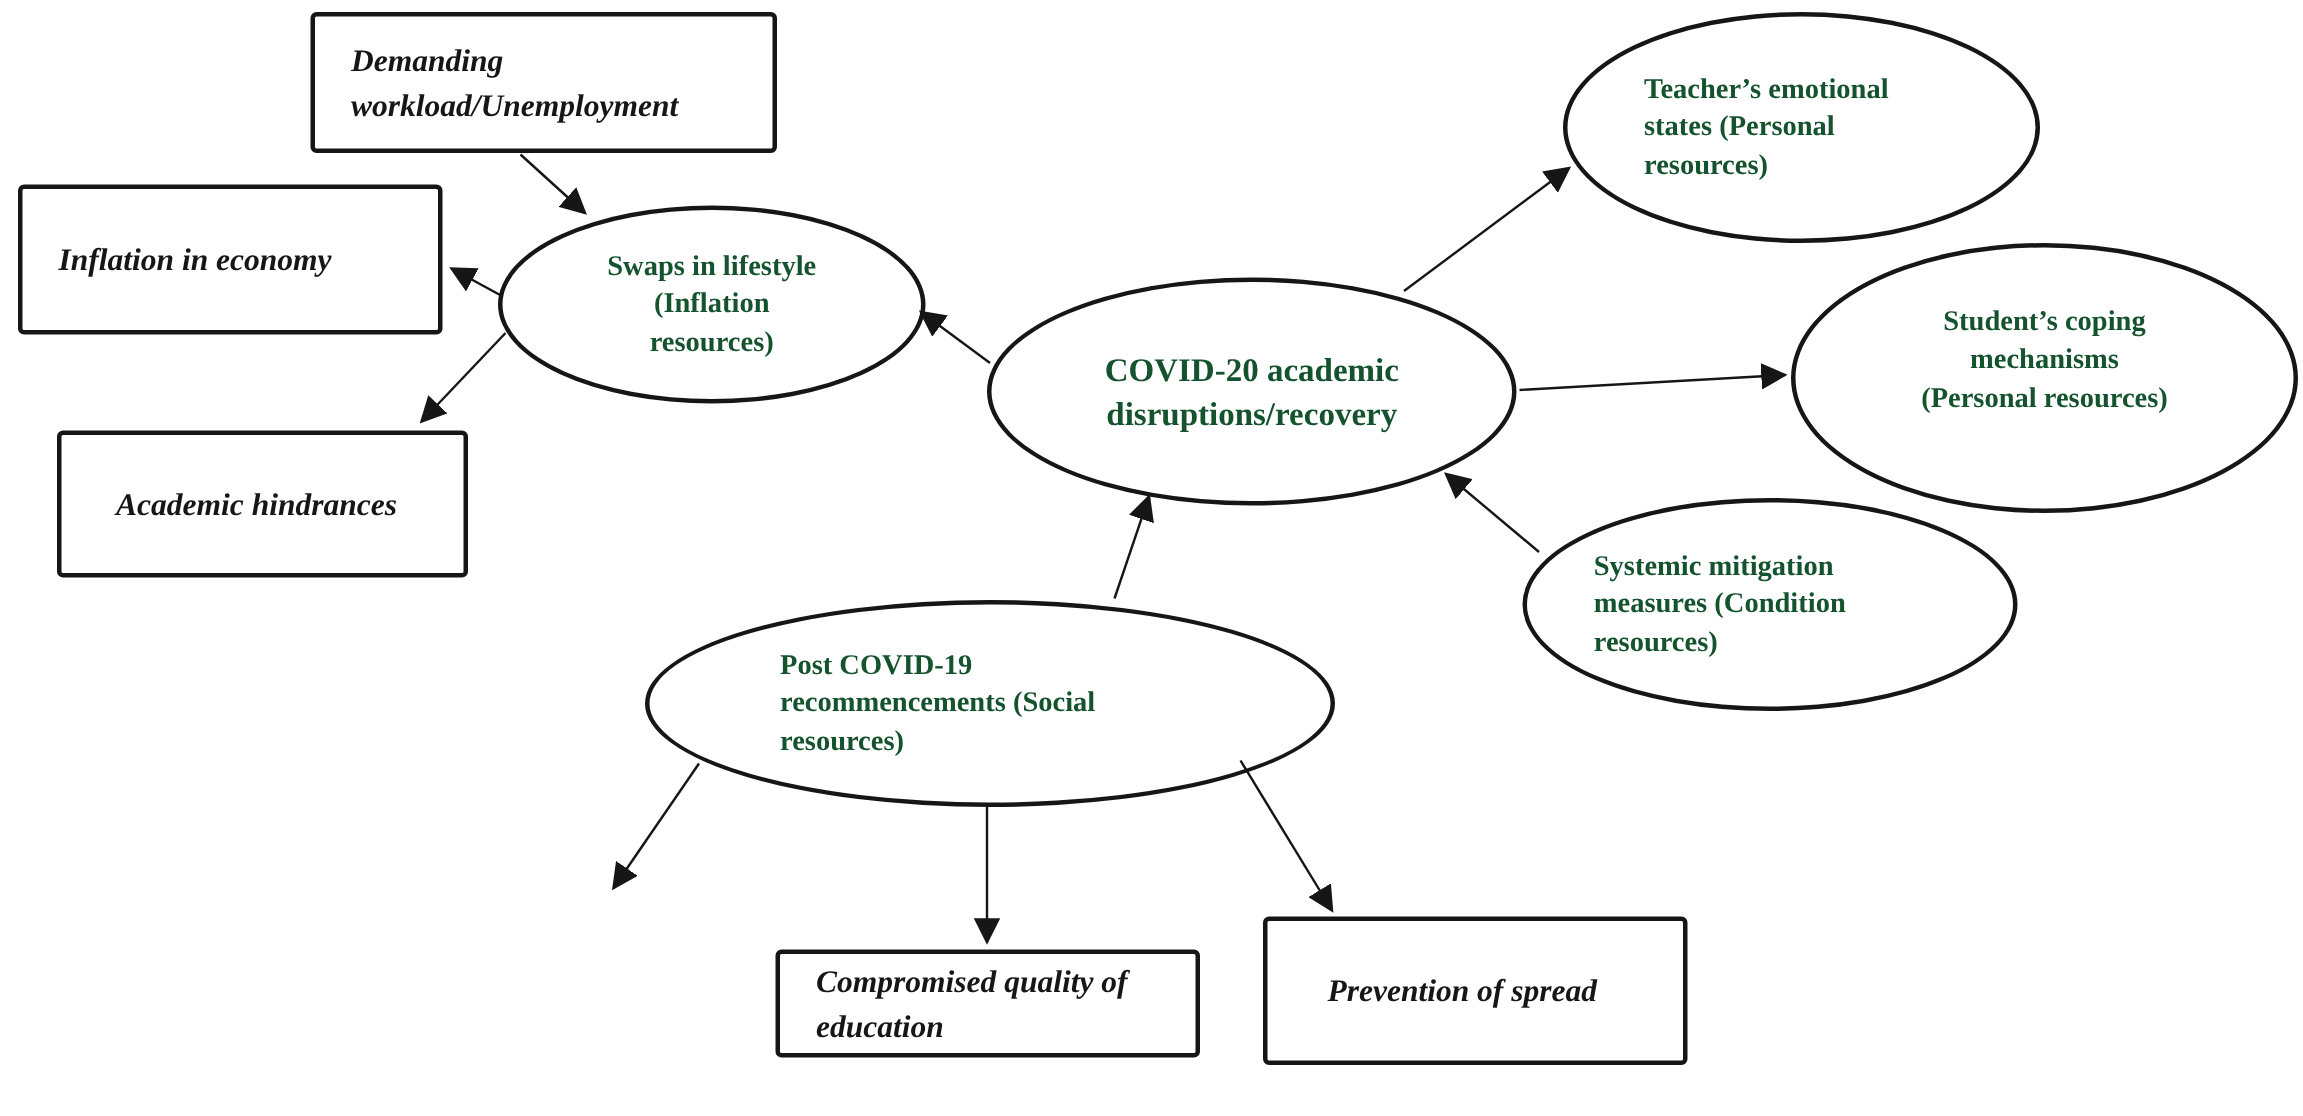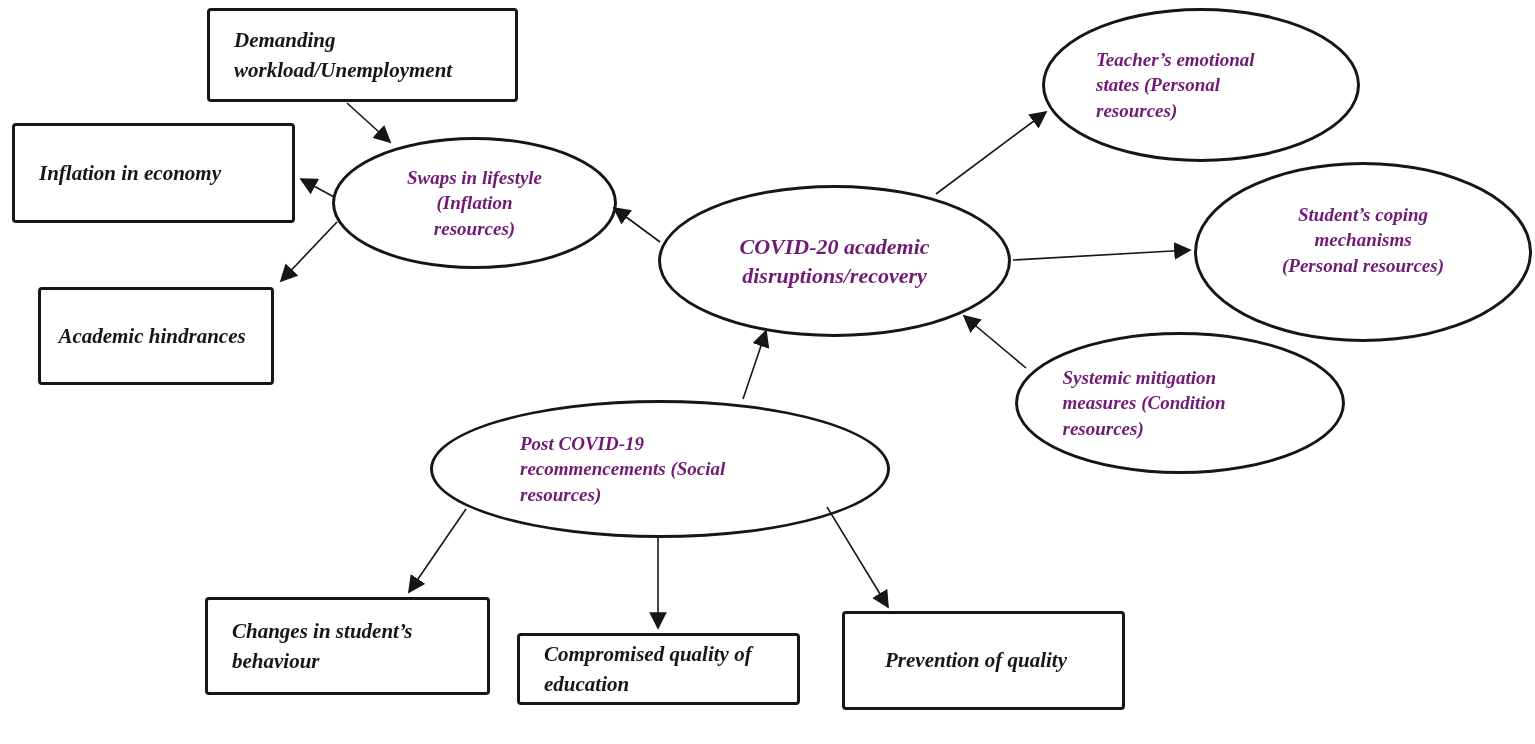--- a/index.html
+++ b/index.html
@@ -37,32 +37,31 @@
     line-height: 1.45;
     color: #161616;
     white-space: pre-line;
     padding-left: 24px;
     padding-right: 8px;
   }
   .ell-label {
     font-weight: bold;
     font-size: 19px;
     line-height: 1.32;
-    color: #701a75;
+    color: #14532d;
     white-space: pre-line;
     text-align: center;
-    font-style: italic;
   }
   .ell-label.left {
     text-align: left;
   }
   
   #n-demanding   { left: 207px; top: 8px;   width: 311px; height: 94px;  }
   #n-inflation   { left: 12px;  top: 123px; width: 283px; height: 100px; }
-  #n-academic    { left: 38px;  top: 287px; width: 236px; height: 98px;  justify-content: center; align-items: center; }
+  #n-academic    { left: 38px;  top: 287px; width: 274px; height: 98px;  justify-content: center; align-items: center; }
   #n-academic .rbox-label { padding-left: 0; }
   #n-changes     { left: 205px; top: 597px; width: 285px; height: 98px;  }
   #n-compromised { left: 517px; top: 633px; width: 283px; height: 72px; }
   #n-prevention  { left: 842px; top: 611px; width: 283px; height: 99px;  padding-left: 16px; }
   
   #n-swaps     { left: 332px;  top: 137px; width: 285px; height: 132px; }
   #n-covid     { left: 658px;  top: 185px; width: 353px; height: 152px; }
   #n-covid .ell-label { font-size: 22px; }
   #n-teacher   { left: 1042px; top: 8px;   width: 318px; height: 154px; }
   #n-teacher .ell-label  { width: 210px; }
@@ -93,32 +92,28 @@
   </div>
 
   <div class="node rbox" id="n-inflation">
     <div class="rbox-label">Inflation in economy</div>
   </div>
 
   <div class="node rbox" id="n-academic">
     <div class="rbox-label">Academic hindrances</div>
   </div>
 
-  <div class="node rbox" id="n-changes">
-    <div class="rbox-label">Changes in student’s
-behaviour</div>
-  </div>
 
   <div class="node rbox" id="n-compromised">
     <div class="rbox-label">Compromised quality of
 education</div>
   </div>
 
   <div class="node rbox" id="n-prevention">
-    <div class="rbox-label">Prevention of quality</div>
+    <div class="rbox-label">Prevention of spread</div>
   </div>
 
   <div class="node ell" id="n-swaps">
     <div class="ell-label">Swaps in lifestyle
 (Inflation
 resources)</div>
   </div>
 
   <div class="node ell" id="n-covid">
     <div class="ell-label">COVID-20 academic

